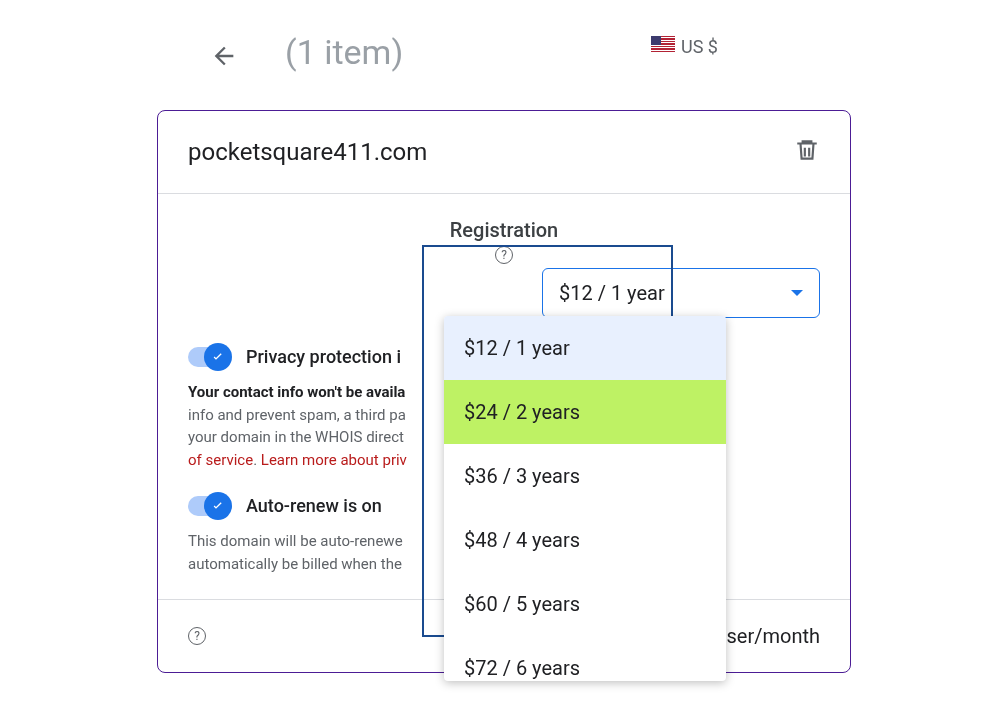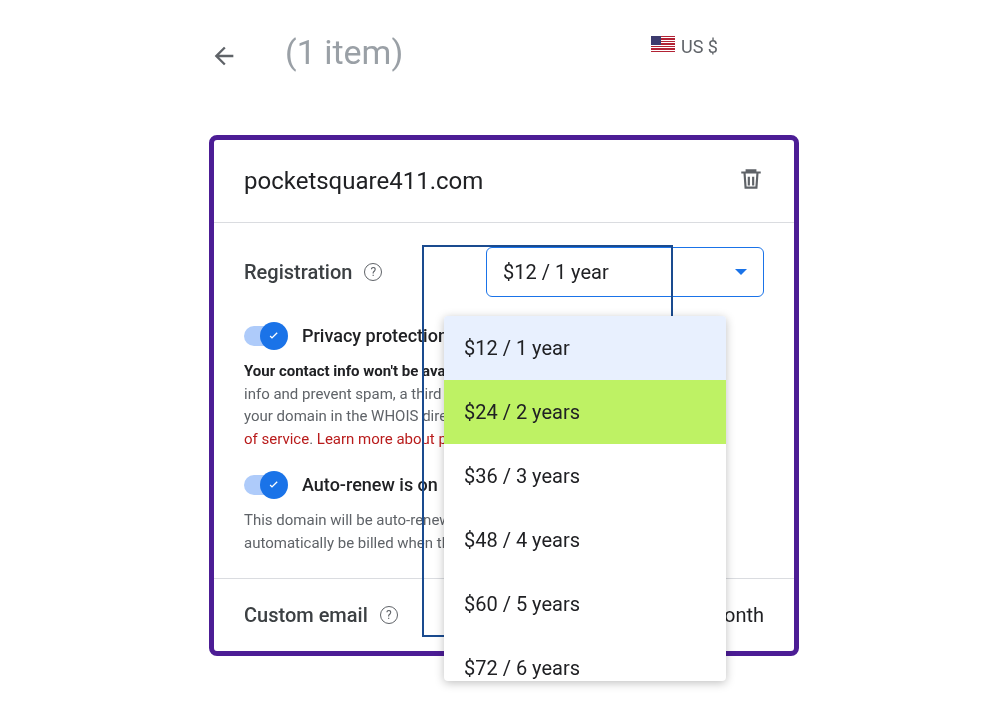--- a/index.html
+++ b/index.html
@@ -66,23 +66,23 @@
     position: relative;
   }
   .flag::before {
     content: '';
     position: absolute;
     left: 0; top: 0;
     width: 10px; height: 8.5px;
     background: #3c3b6e;
   }
   .card {
-    margin: 63px auto 0;
-    width: 590px;
-    border: 5px solid #4c1d95;
+    margin: 38px auto 0;
+    width: 694px;
+    border: 1px solid #4c1d95;
     border-radius: 8px;
     position: relative;
   }
   .domain-row {
     display: flex;
     justify-content: space-between;
     align-items: center;
     padding: 26px 30px;
     border-bottom: 1px solid #dadce0;
   }
@@ -93,21 +93,22 @@
   .trash {
     cursor: pointer;
   }
   .section {
     padding: 24px 30px;
     border-bottom: 1px solid #dadce0;
   }
   .reg-row {
     display: flex;
     align-items: center;
-    gap: 12px;
+    gap: 4px;
+    flex-direction: column;
   }
   .reg-label {
     font-size: 20px;
     font-weight: 500;
     color: #3c4043;
   }
   .help-icon {
     width: 18px; height: 18px;
     border: 1.5px solid #5f6368;
     border-radius: 50%;
@@ -316,21 +317,20 @@
       <span class="toggle-label">Auto-renew is on</span>
     </div>
     <div class="desc">
       <span>This domain will be auto-renewe</span><br>
       <span>automatically be billed when the</span>
     </div>
   </div>
 
   <div class="custom-email-row">
     <div class="ce-left">
-      <span class="ce-label">Custom email</span>
       <span class="help-icon">?</span>
     </div>
     <span class="ce-price">$12/user/month</span>
   </div>
 </div>
 
 <div class="highlight-border"></div>
 
 <div class="dropdown">
   <div class="dropdown-inner">

